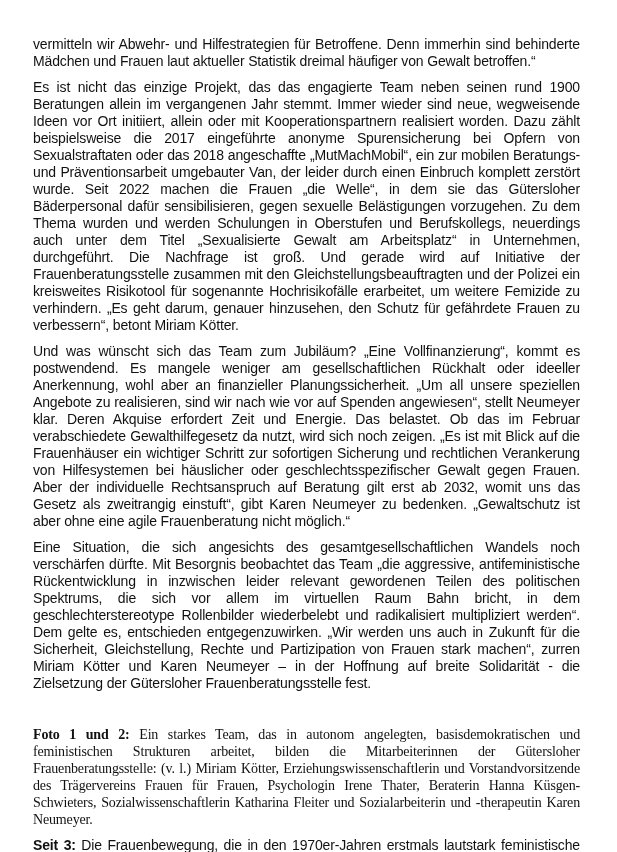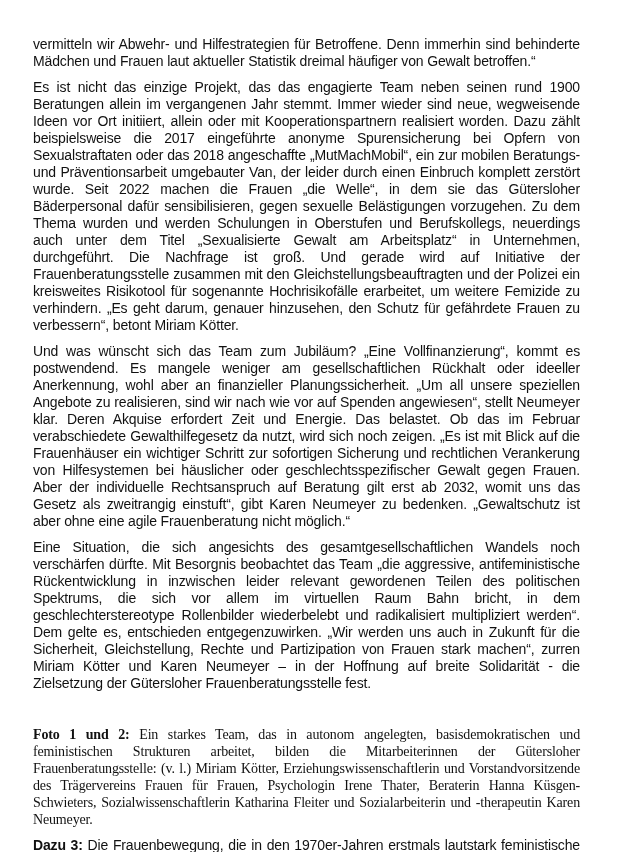--- a/index.html
+++ b/index.html
@@ -39,14 +39,14 @@
 </head>
 <body>
 
 <div class="page">
   <p class="para">vermitteln wir Abwehr- und Hilfestrategien für Betroffene. Denn immerhin sind behinderte Mädchen und Frauen laut aktueller Statistik dreimal häufiger von Gewalt betroffen.“</p>
   <p class="para">Es ist nicht das einzige Projekt, das das engagierte Team neben seinen rund 1900 Beratungen allein im vergangenen Jahr stemmt. Immer wieder sind neue, wegweisende Ideen vor Ort initiiert, allein oder mit Kooperationspartnern realisiert worden. Dazu zählt beispielsweise die 2017 eingeführte anonyme Spurensicherung bei Opfern von Sexualstraftaten oder das 2018 angeschaffte „MutMachMobil“, ein zur mobilen Beratungs- und Präventionsarbeit umgebauter Van, der leider durch einen Einbruch komplett zerstört wurde. Seit 2022 machen die Frauen „die Welle“, in dem sie das Gütersloher Bäderpersonal dafür sensibilisieren, gegen sexuelle Belästigungen vorzugehen. Zu dem Thema wurden und werden Schulungen in Oberstufen und Berufskollegs, neuerdings auch unter dem Titel „Sexualisierte Gewalt am Arbeitsplatz“ in Unternehmen, durchgeführt. Die Nachfrage ist groß. Und gerade wird auf Initiative der Frauenberatungsstelle zusammen mit den Gleichstellungsbeauftragten und der Polizei ein kreisweites Risikotool  für sogenannte Hochrisikofälle erarbeitet, um weitere Femizide zu verhindern. „Es geht darum, genauer hinzusehen, den Schutz für gefährdete Frauen zu verbessern“, betont Miriam Kötter.</p>
   <p class="para">Und was wünscht sich das Team zum Jubiläum? „Eine Vollfinanzierung“, kommt es postwendend. Es mangele weniger am gesellschaftlichen Rückhalt oder ideeller Anerkennung, wohl aber an finanzieller Planungssicherheit. „Um all unsere speziellen Angebote zu realisieren, sind wir nach wie vor auf Spenden angewiesen“, stellt Neumeyer klar. Deren Akquise erfordert Zeit und Energie. Das belastet. Ob das im Februar verabschiedete Gewalthilfegesetz da nutzt, wird sich noch zeigen. „Es ist mit Blick auf die Frauenhäuser ein wichtiger Schritt zur sofortigen Sicherung und rechtlichen Verankerung von Hilfesystemen bei häuslicher oder geschlechtsspezifischer Gewalt gegen Frauen. Aber der individuelle Rechtsanspruch auf Beratung gilt erst ab 2032, womit uns das Gesetz als zweitrangig einstuft“, gibt Karen Neumeyer zu bedenken. „Gewaltschutz ist aber ohne eine agile Frauenberatung nicht möglich.“</p>
   <p class="para">Eine Situation, die sich angesichts des gesamtgesellschaftlichen Wandels noch verschärfen dürfte. Mit Besorgnis beobachtet das Team „die aggressive, antifeministische Rückentwicklung in inzwischen leider relevant gewordenen Teilen des politischen Spektrums, die sich vor allem im virtuellen Raum Bahn bricht, in dem geschlechterstereotype Rollenbilder wiederbelebt und radikalisiert multipliziert werden“. Dem gelte es, entschieden entgegenzuwirken. „Wir werden uns auch in Zukunft für die Sicherheit, Gleichstellung, Rechte und Partizipation von Frauen stark machen“, zurren Miriam Kötter und Karen Neumeyer – in der Hoffnung auf breite Solidarität - die Zielsetzung der Gütersloher Frauenberatungsstelle fest.</p>
 
   <p class="para gap-large"><span class="bold">Foto 1 und 2:</span><span> Ein starkes Team, das in autonom angelegten, basisdemokratischen und feministischen Strukturen arbeitet, bilden die Mitarbeiterinnen der Gütersloher Frauenberatungsstelle: (v. l.) Miriam Kötter, Erziehungswissenschaftlerin und Vorstandvorsitzende des Trägervereins Frauen für Frauen, Psychologin Irene Thater, Beraterin Hanna Küsgen-Schwieters, Sozialwissenschaftlerin Katharina Fleiter und Sozialarbeiterin und -therapeutin Karen Neumeyer.</span></p>
-  <p class="para"><span class="bold">Dazu 3:</span><span> Die Frauenbewegung, die in den 1970er-Jahren erstmals lautstark feministische Themen in die Öffentlichkeit unter, zeigte auch in Gütersloh Wirkung.</span></p>
+  <p class="para"><span class="bold">Seit 3:</span><span> Die Frauenbewegung, die in den 1970er-Jahren erstmals lautstark feministische Themen in die Öffentlichkeit unter, zeigte auch in Gütersloh Wirkung.</span></p>
 </div>
 
 </body></html>

